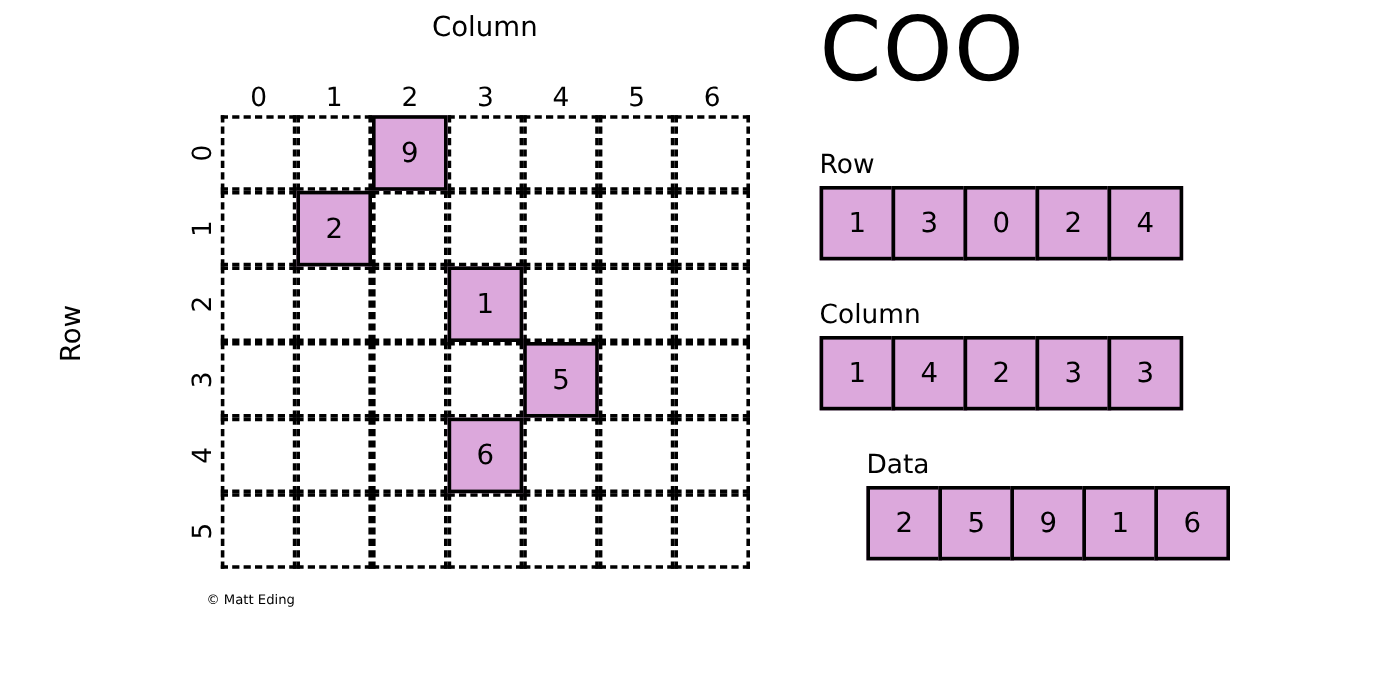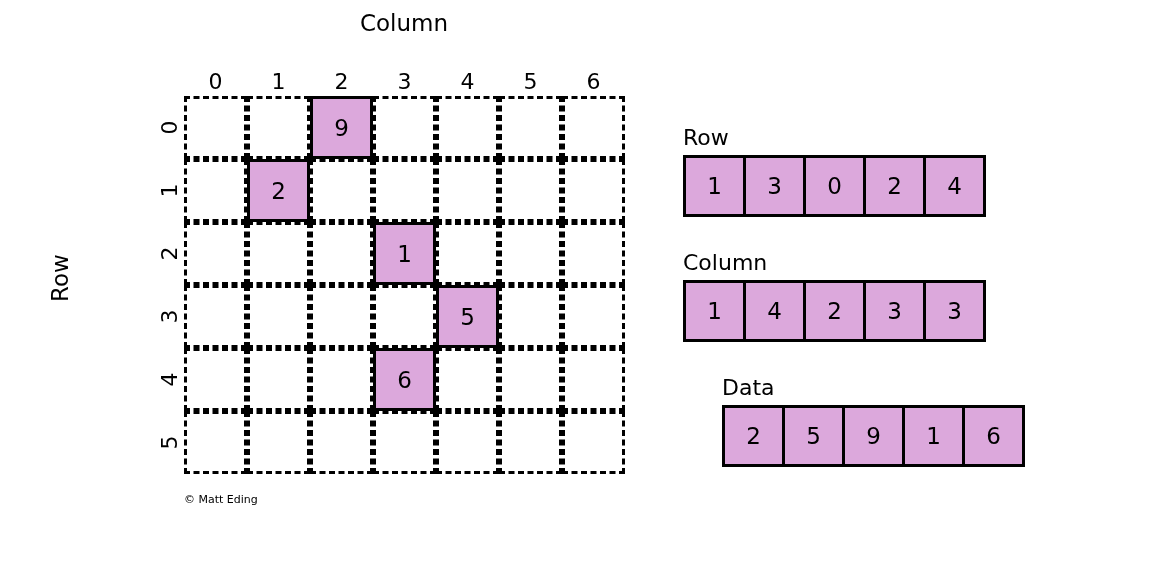--- a/index.html
+++ b/index.html
@@ -101,21 +101,21 @@
     display: flex;
     align-items: center;
     justify-content: center;
     font-size: 23px;
     color: #000;
     z-index: 5;
   }
 
   #credit {
     position: absolute;
-    left: 184px;
+    left: 172px;
     top: 493px;
     font-size: 11px;
     color: #000;
   }
 
   
   #coo-panel {
     position: absolute;
     left: 660px;
     top: 0;
@@ -250,20 +250,21 @@
       <div class="grid-cell" style="left: 252px; top: 315px;"></div>
       <div class="grid-cell" style="left: 315px; top: 315px;"></div>
       <div class="grid-cell" style="left: 378px; top: 315px;"></div>
     </div>
 
   <div id="credit">© Matt Eding</div>
 </div>
 
 <div id="coo-panel">
 
+  <div id="coo-title">COO</div>
 
   <div class="array-block" id="array-row-block">
     <div class="array-label">Row</div>
     <div class="array-row">
         <div class="array-cell">1</div>
         <div class="array-cell">3</div>
         <div class="array-cell">0</div>
         <div class="array-cell">2</div>
         <div class="array-cell">4</div>
       </div>

